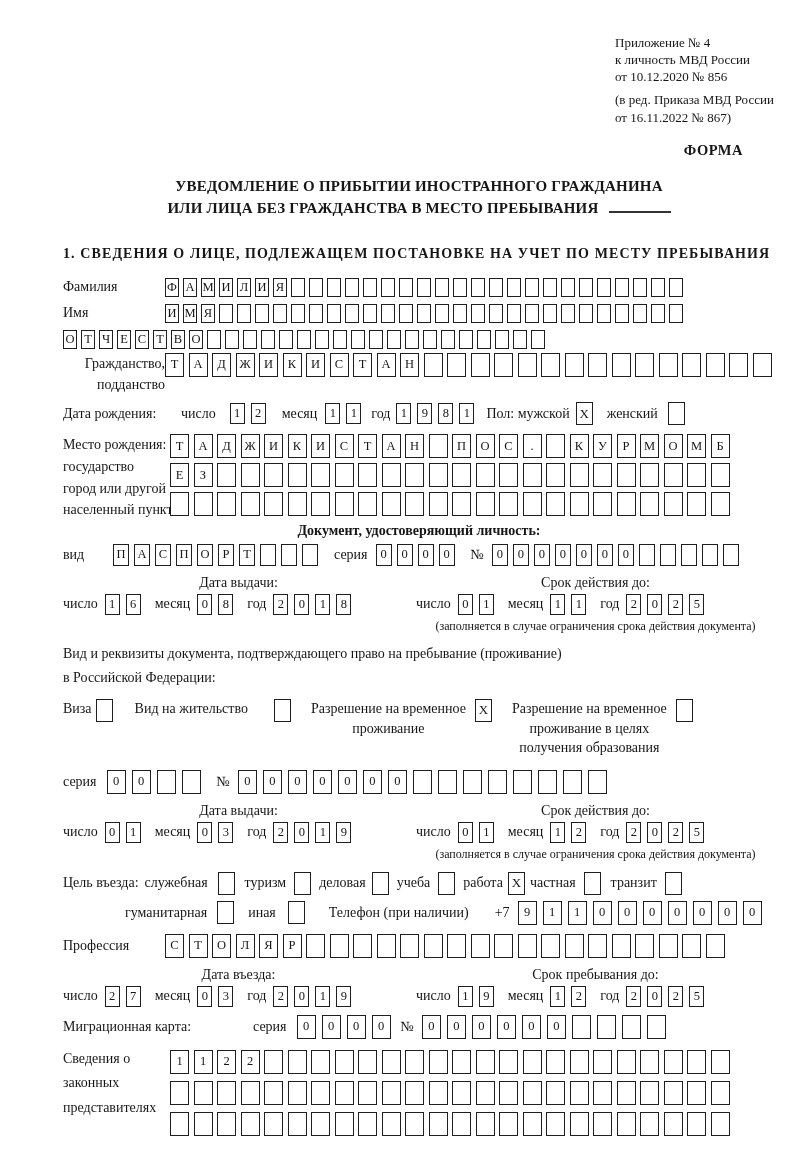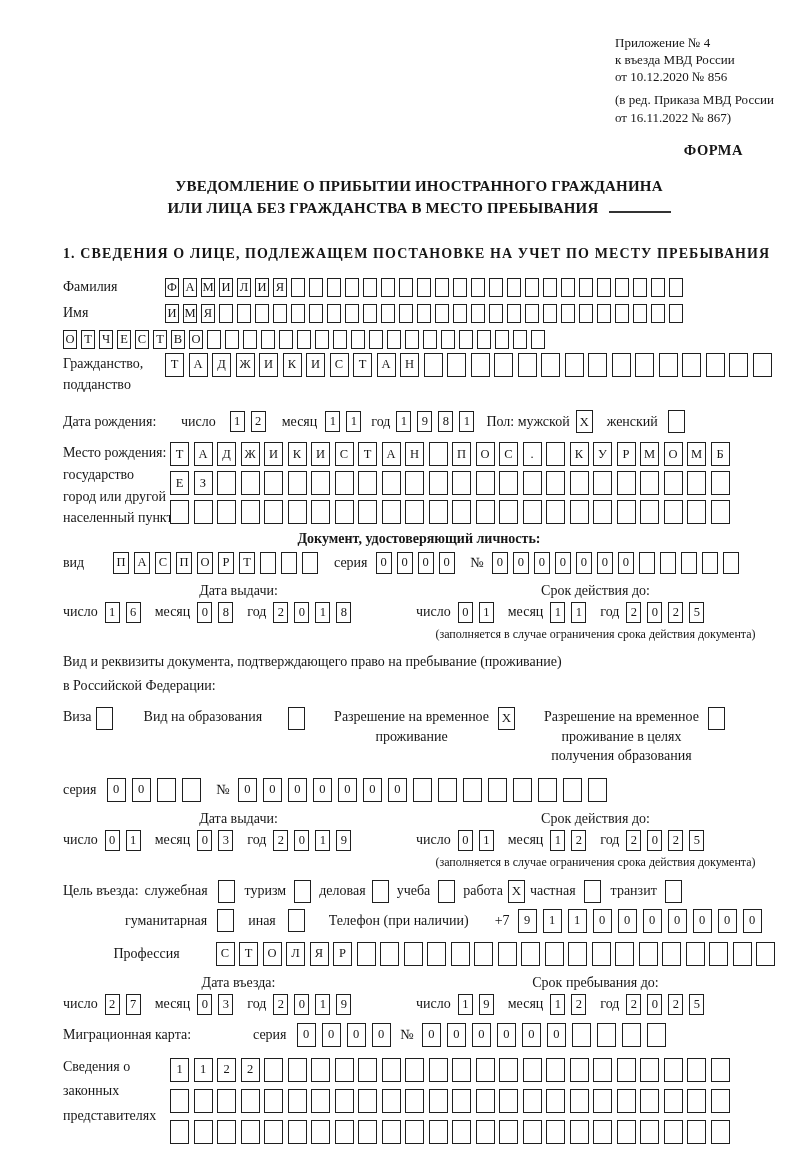--- a/index.html
+++ b/index.html
@@ -53,38 +53,38 @@
   .dates-row { display: flex; margin-top: 9px; }
   .date-col { width: 352px; }
   .date-col.right { width: 360px; margin-left: 2px; }
   .date-title { text-align: center; margin-bottom: 3px; }
   .date-fields { display: flex; align-items: center; }
   .date-fields .lbl { margin-right: 7px; }
   .date-fields .lbl.m { margin-left: 14px; }
   .date-note { font-size: 12px; margin-top: 4px; text-align: center; white-space: nowrap; }
 
   
-  .cb-row { display: flex; align-items: flex-start; margin-top: 8px; gap: 9px; }
+  .cb-row { display: flex; align-items: flex-start; margin-top: 8px; }
   .cb-item { display: flex; align-items: flex-start; }
   .cb-item .cb-label { line-height: 1.4; }
   .cb-item .cells { margin-left: 9px; margin-top: 0; }
   .cb-center { text-align: center; }
 
   .doc-heading { text-align: center; font-weight: bold; margin-top: 8px; }
 
   .nowrap { white-space: nowrap; }
 </style>
 </head>
 <body>
 
 <div class="page">
 
   <div class="hdr-block">
     <div>Приложение № 4</div>
-    <div>к въезда МВД России</div>
+    <div>к личность МВД России</div>
     <div>от 10.12.2020 № 856</div>
     <div class="gap"></div>
     <div>(в ред. Приказа МВД России</div>
     <div>от 16.11.2022 № 867)</div>
   </div>
   <div class="form-label">ФОРМА</div>
 
   <div class="title">
     <div>УВЕДОМЛЕНИЕ О ПРИБЫТИИ ИНОСТРАННОГО ГРАЖДАНИНА</div>
     <div><span>ИЛИ ЛИЦА БЕЗ ГРАЖДАНСТВА В МЕСТО ПРЕБЫВАНИЯ</span><span class="blank-line"></span></div>
@@ -187,21 +187,21 @@
         <span class="cell"></span>
         <span class="cell"></span>
         <span class="cell"></span>
         <span class="cell"></span>
         <span class="cell"></span>
         <span class="cell"></span>
         <span class="cell"></span>
       </span>
   </div>
 
-  <div class="row top" style="margin-top:4px;">
+  <div class="row top" style="margin-top:4px;text-align:right;">
     <span class="lbl-col" style="width:102px;">
       <div>Гражданство,</div>
       <div>подданство</div>
     </span>
     <span class="cells cells-md">
         <span class="cell">Т</span>
         <span class="cell">А</span>
         <span class="cell">Д</span>
         <span class="cell">Ж</span>
         <span class="cell">И</span>
@@ -222,21 +222,21 @@
         <span class="cell"></span>
         <span class="cell"></span>
         <span class="cell"></span>
         <span class="cell"></span>
         <span class="cell"></span>
         <span class="cell"></span>
         <span class="cell"></span>
       </span>
   </div>
 
-  <div class="row" style="margin-top:14px;">
+  <div class="row" style="margin-top:6px;">
     <span class="lbl" style="width:118px;">Дата рождения:</span>
     <span class="lbl" style="margin-right:14px;">число</span>
     <span class="cells cells-date">
         <span class="cell">1</span>
         <span class="cell">2</span>
       </span>
     <span class="lbl mid-lbl">месяц</span>
     <span class="cells cells-date">
         <span class="cell">1</span>
         <span class="cell">1</span>
@@ -439,21 +439,21 @@
     <div>в Российской Федерации:</div>
   </div>
   <div class="cb-row">
     <span class="cb-item">
       <span class="cb-label">Виза</span>
       <span class="cells cells-cb" style="margin-left:4px;">
           <span class="cell"></span>
         </span>
     </span>
     <span class="cb-item" style="margin-left:22px;">
-      <span class="cb-label">Вид на образования</span>
+      <span class="cb-label">Вид на жительство</span>
       <span class="cells cells-cb" style="margin-left:26px;">
           <span class="cell"></span>
         </span>
     </span>
     <span class="cb-item" style="margin-left:20px;">
       <span class="cb-label cb-center">
         <div>Разрешение на временное</div>
         <div>проживание</div>
       </span>
       <span class="cells cells-cb">
@@ -597,21 +597,21 @@
         <span class="cell">0</span>
         <span class="cell">0</span>
         <span class="cell">0</span>
         <span class="cell">0</span>
         <span class="cell">0</span>
         <span class="cell">0</span>
         <span class="cell">0</span>
       </span>
   </div>
 
-  <div class="row" style="margin-top:9px;justify-content:flex-end;">
+  <div class="row" style="margin-top:9px;">
     <span class="lbl" style="width:102px;">Профессия</span>
     <span class="cells cells-md">
         <span class="cell">С</span>
         <span class="cell">Т</span>
         <span class="cell">О</span>
         <span class="cell">Л</span>
         <span class="cell">Я</span>
         <span class="cell">Р</span>
         <span class="cell"></span>
         <span class="cell"></span>

